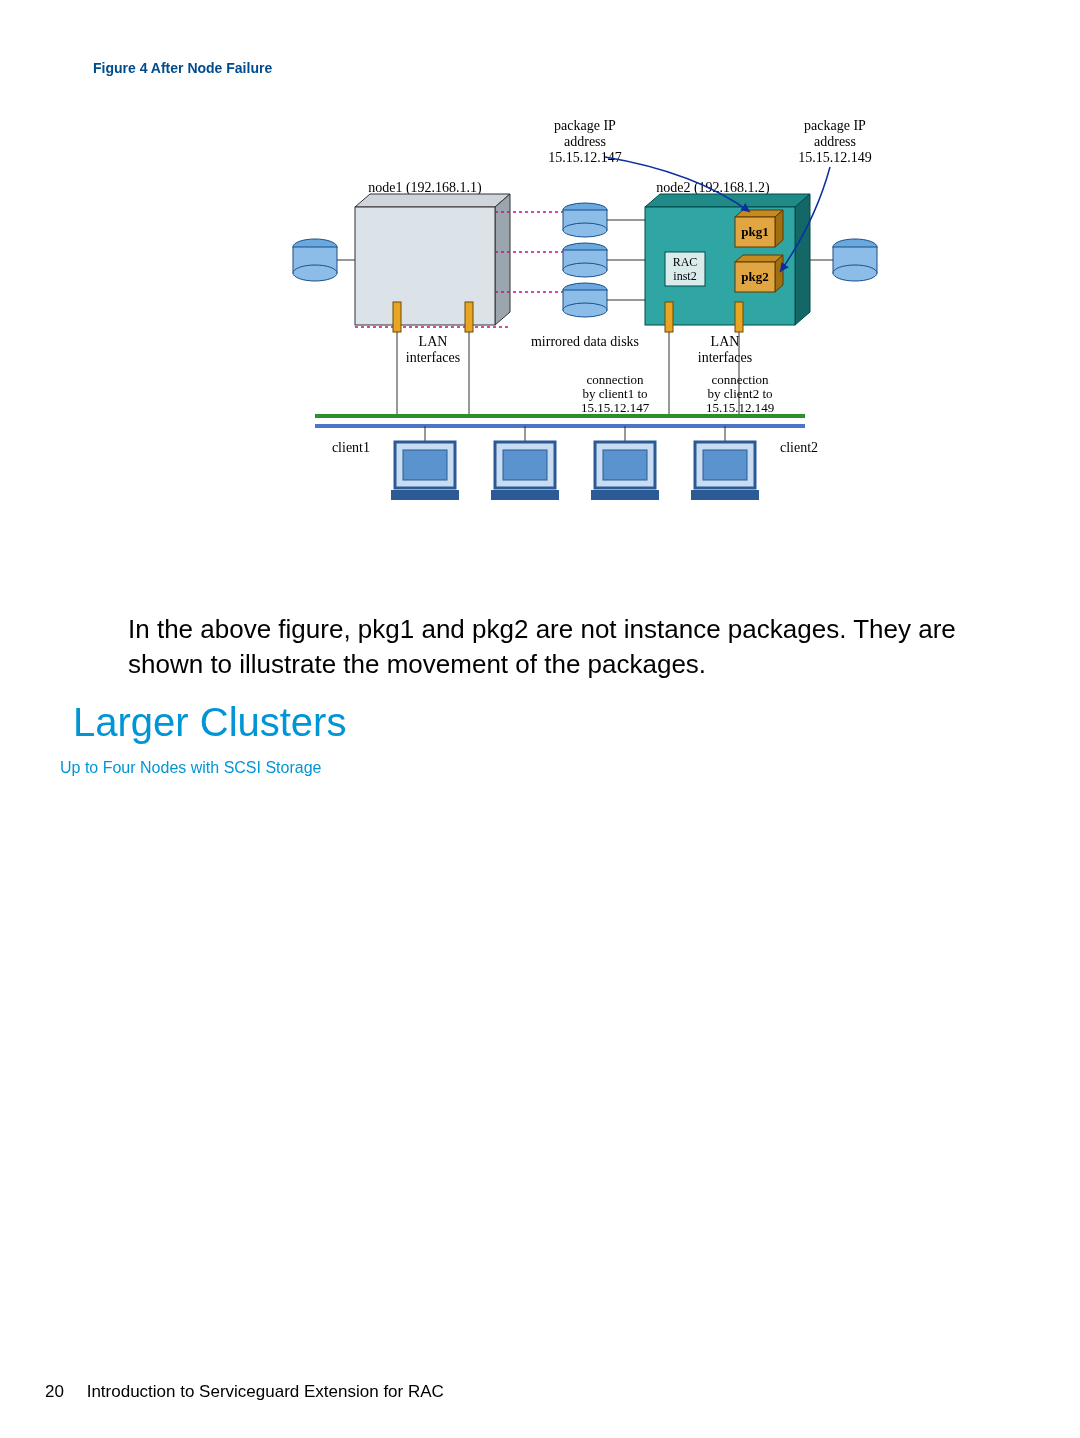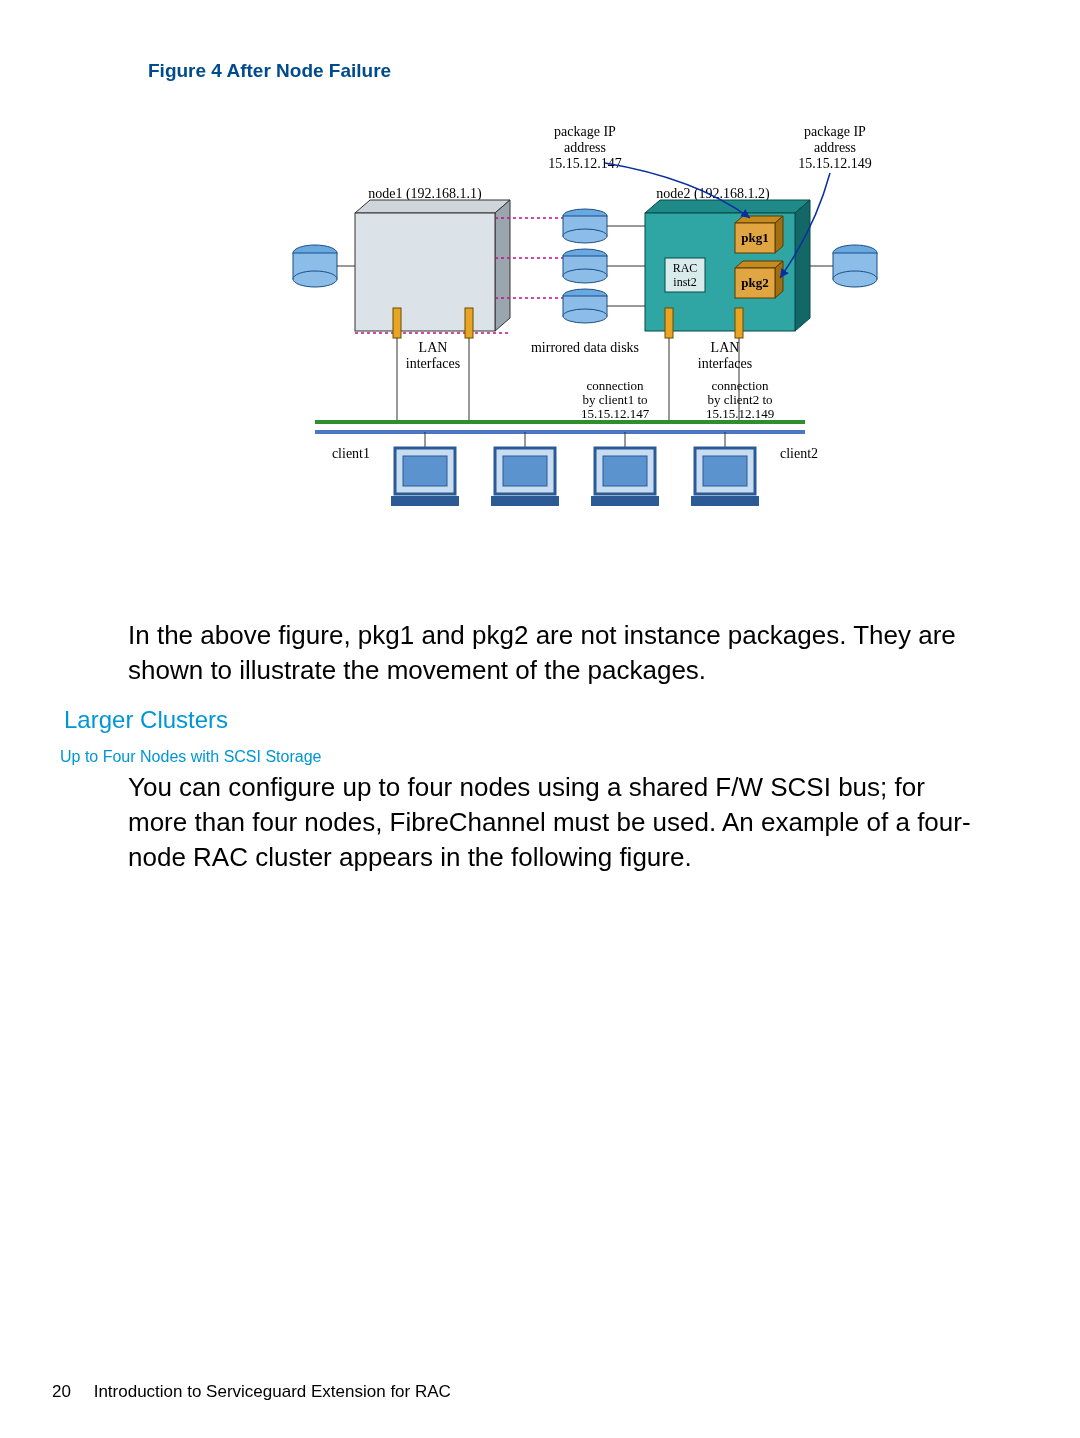--- a/index.html
+++ b/index.html
@@ -10,54 +10,54 @@
     width: 1080px;
     height: 1438px;
     position: relative;
   }
   .page {
     padding: 60px 90px 0 60px;
   }
   .fig-caption {
     color: #004b8d;
     font-weight: bold;
-    font-size: 19px;
-    margin-left: 88px;
+    font-size: 14px;
+    margin-left: 33px;
     margin-bottom: 20px;
   }
   .diagram-wrap {
     margin: 36px 0 40px 120px;
     width: 750px;
   }
   .diagram {
     display: block;
     margin: 0 auto;
   }
   .body-text {
     font-size: 26px;
     line-height: 1.35;
     margin: 30px 0 18px 68px;
     max-width: 870px;
   }
   .h2 {
     color: #0096d6;
-    font-size: 24px;
+    font-size: 40px;
     font-weight: 400;
-    margin: 14px 0 4px 4px;
+    margin: 14px 0 4px 13px;
   }
   .h3 {
     color: #0096d6;
     font-size: 16px;
     font-weight: 400;
     margin: 14px 0 4px 0;
   }
   .footer {
     position: absolute;
     bottom: 36px;
-    left: 52px;
+    left: 45px;
     font-size: 17px;
   }
   .footer .pg { margin-right: 18px; }
   svg text { font-family: "Times New Roman", serif; }
 </style>
 </head>
 <body>
 
 <div class="page">
   <div class="fig-caption">Figure 4 After Node Failure</div>
@@ -212,19 +212,18 @@
         <text x="585" y="340" font-size="14" text-anchor="start">client2</text>
       </g>
     </svg>
   </div>
 
   <p class="body-text">In the above figure, pkg1 and pkg2 are not instance packages. They are shown to illustrate the movement of the packages.</p>
 
   <h2 class="h2">Larger Clusters</h2>
 
   <h3 class="h3">Up to Four Nodes with SCSI Storage</h3>
-  <p class="body-text" style="margin-top:4px;">You can configure up to four nodes using a shared F/W SCSI bus; for more than four nodes, FibreChannel must be used. An example of a four-node RAC cluster appears in the following figure.</p>
 </div>
 
 <div class="footer">
   <span class="pg">20</span>
   <span>Introduction to Serviceguard Extension for RAC</span>
 </div>
 
 </body></html>

